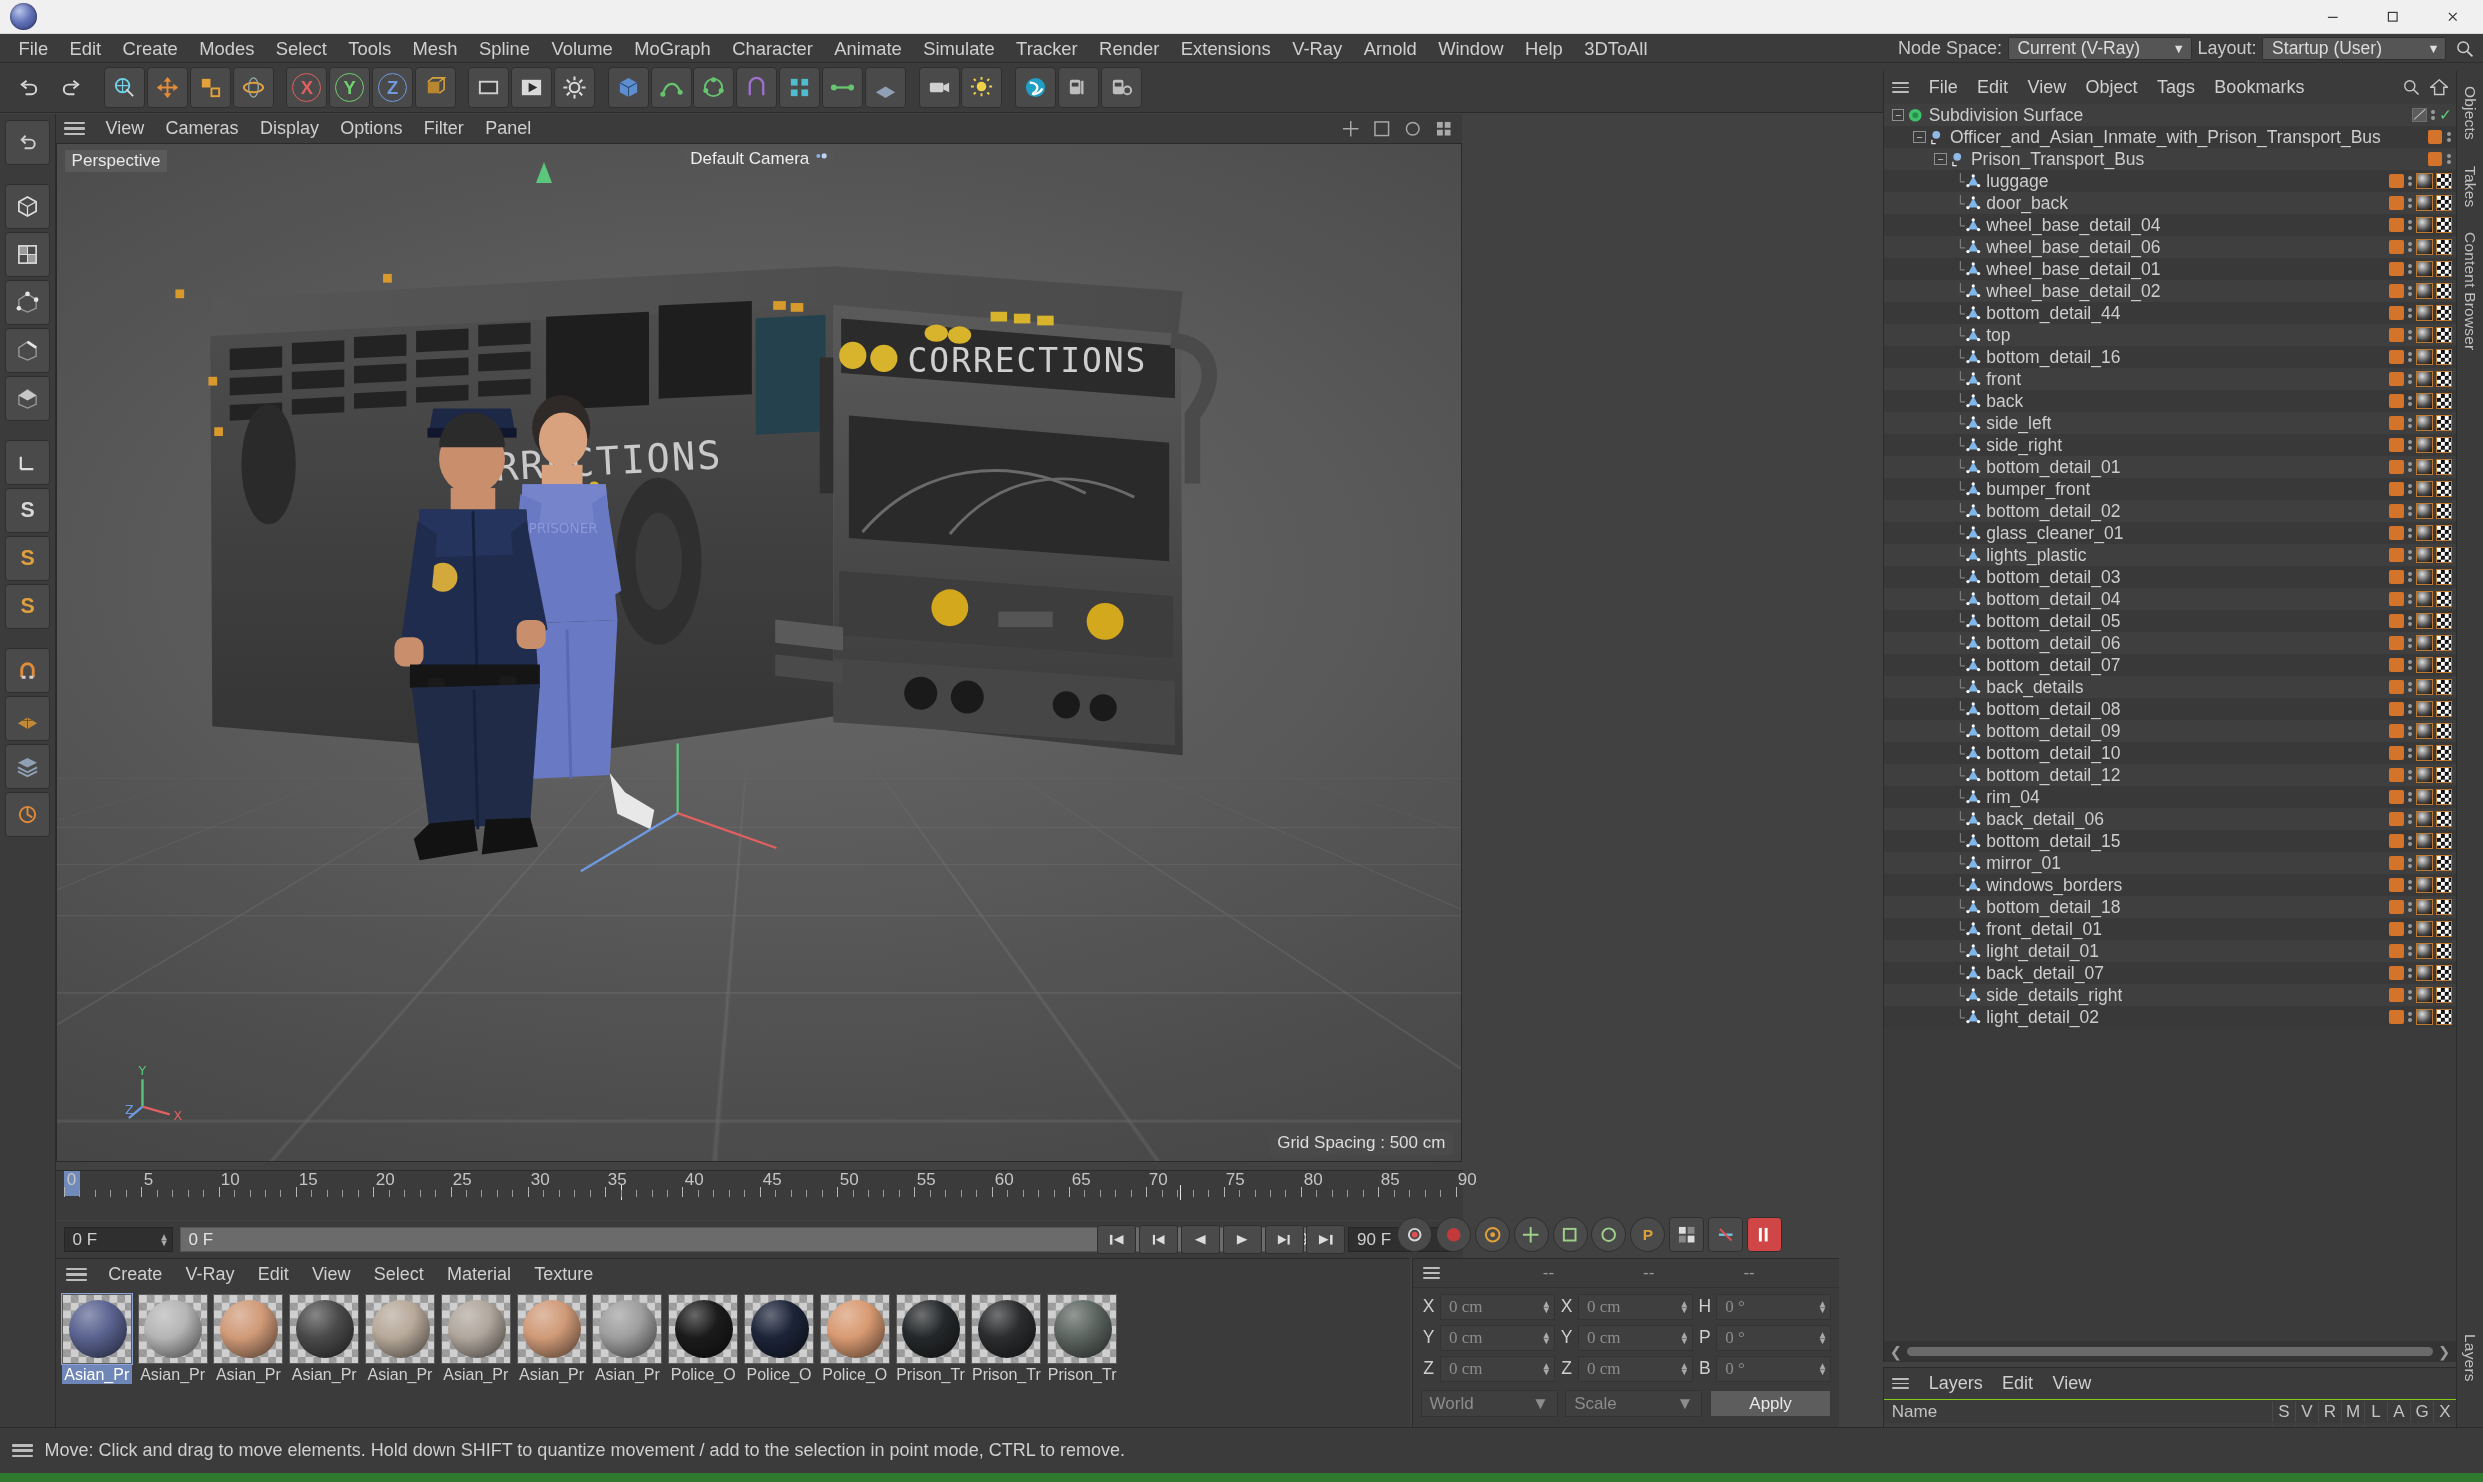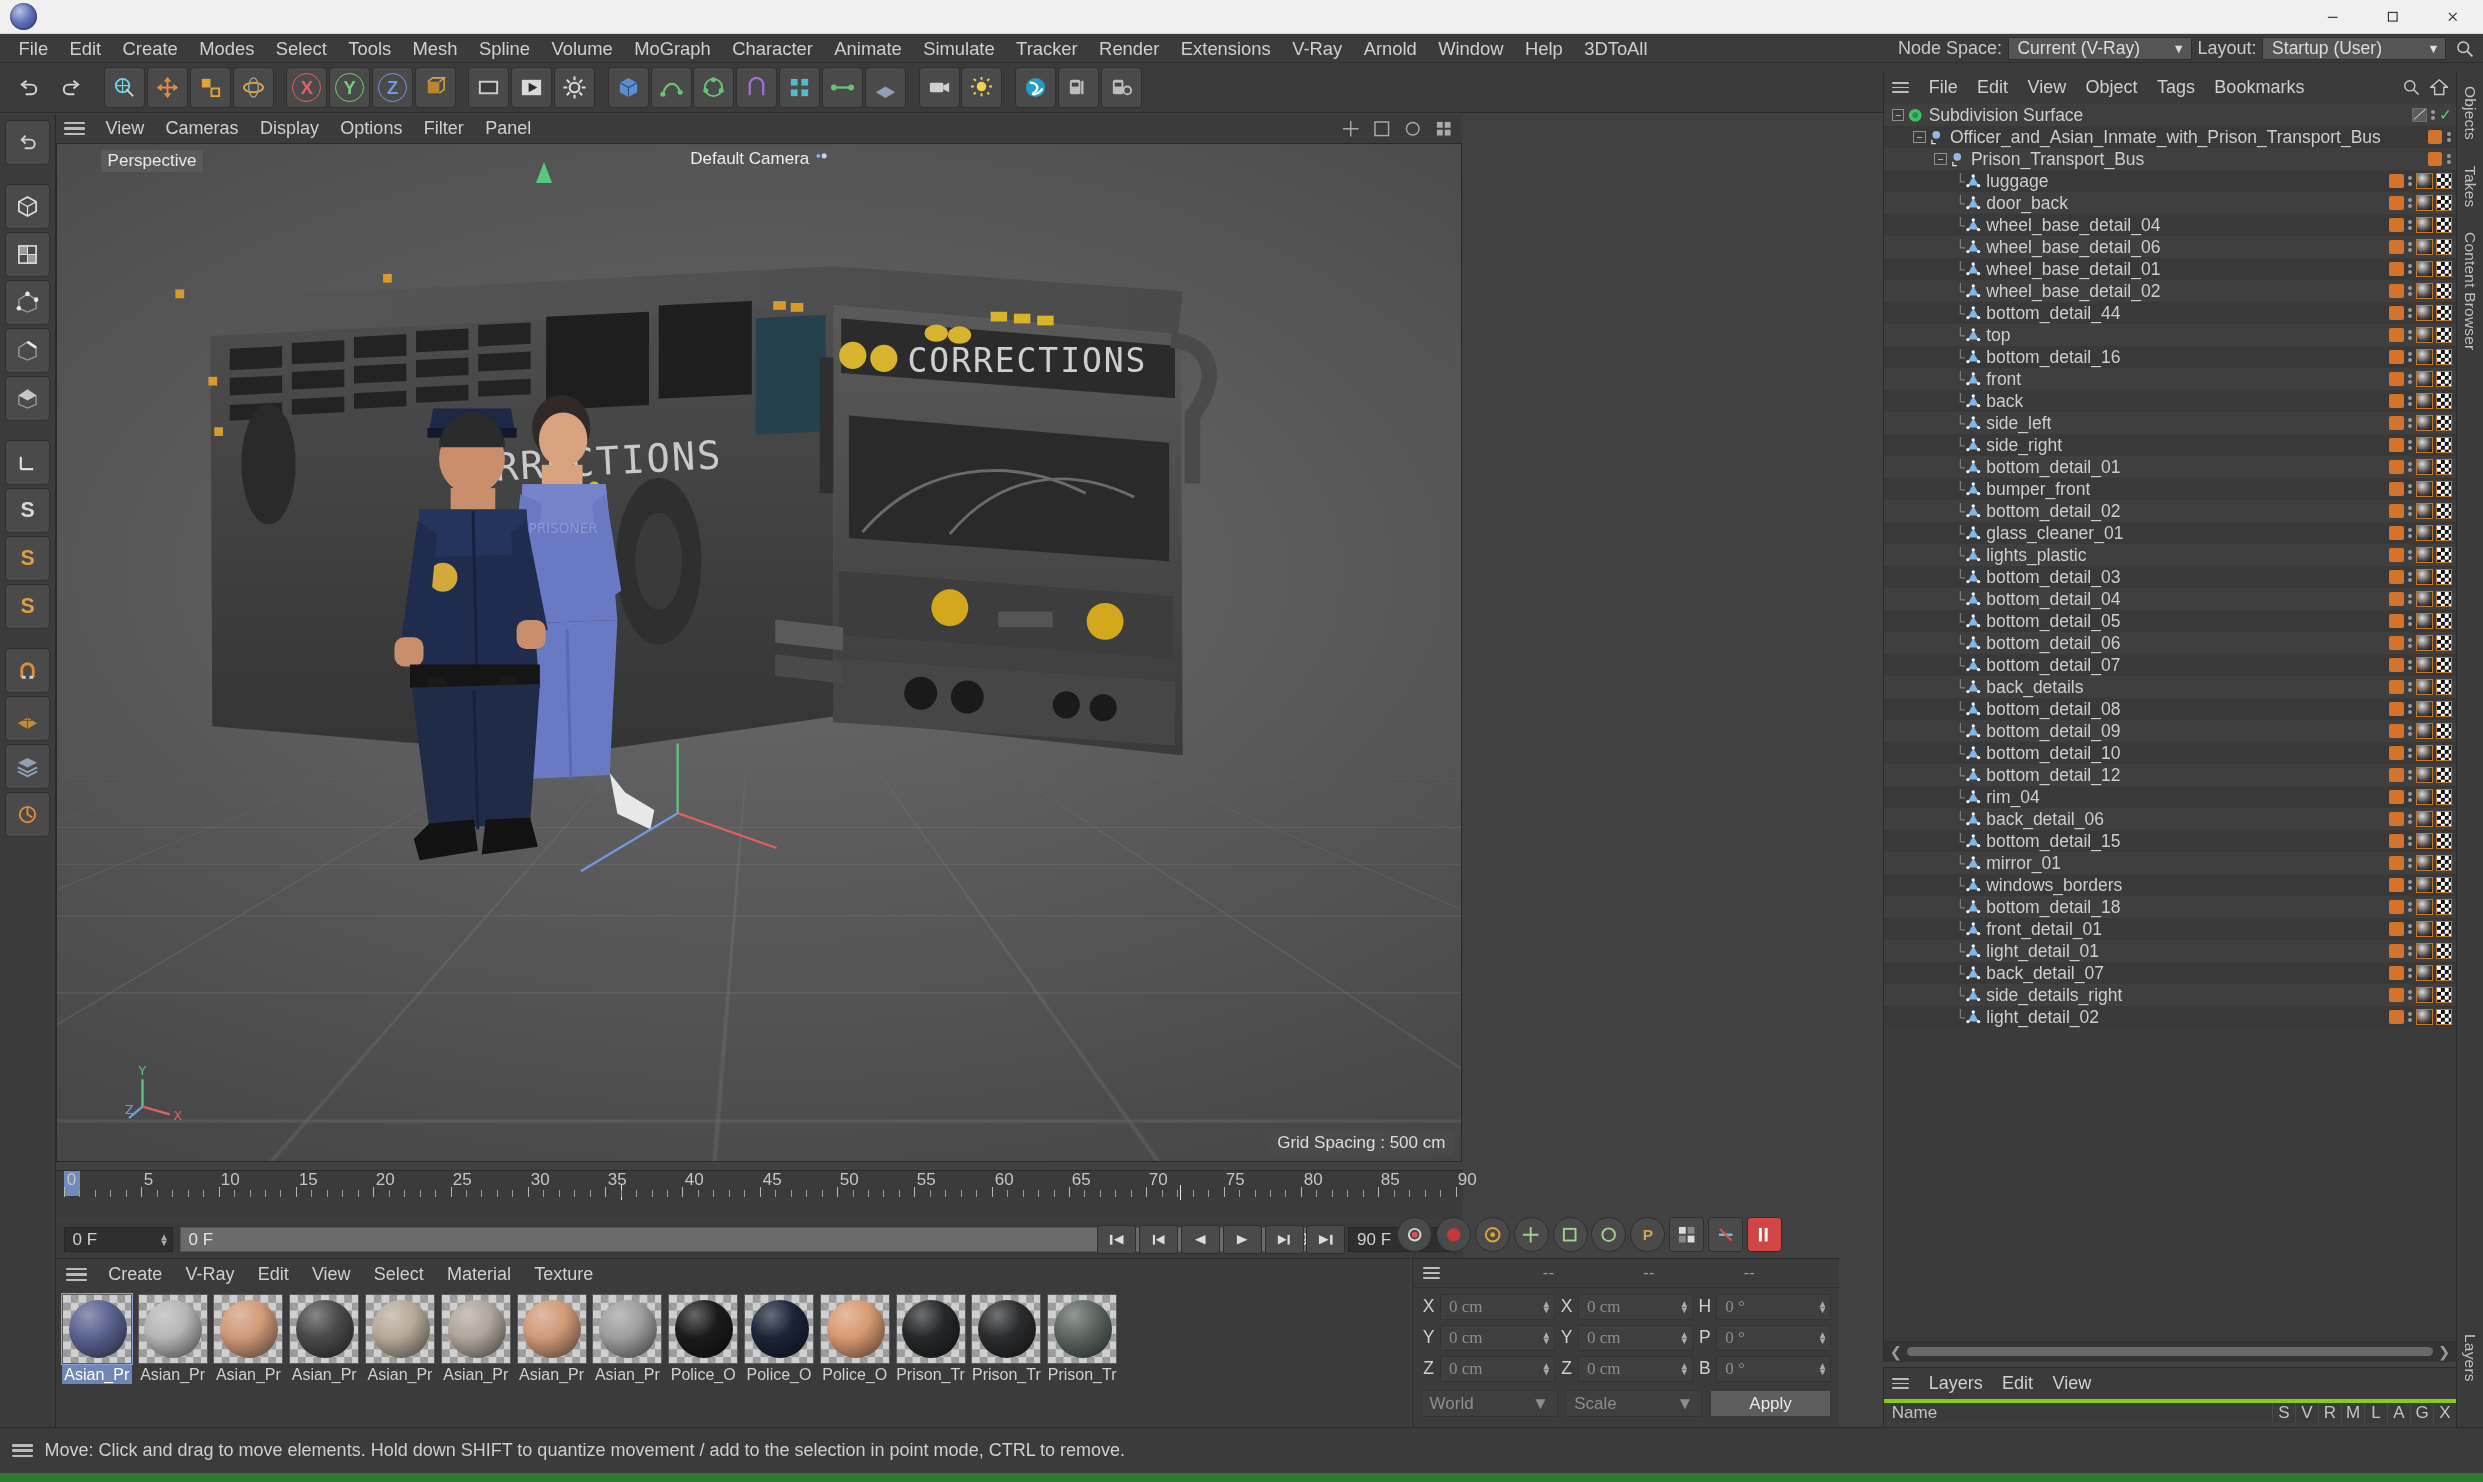--- a/index.html
+++ b/index.html
@@ -74,21 +74,21 @@
      background:#3b3b3b; gap:0; position:relative;}
   .vp-menu .menu-item{ font-size:18px; padding:0 10.7px;}
   .vp-menu-right{ position:absolute; right:9.7px; display:flex; gap:13.6px; align-items:center; }
   .vpm-ico{ width:17.5px;height:17.5px; opacity:.85;}
   .viewport{ position:relative; flex:1; overflow:hidden;
     background:
       radial-gradient(ellipse 120% 90% at 50% 42%, #6a6a6a 0%, #5a5a5a 34%, #4a4a4a 66%, #3d3d3d 100%);
     border:1px solid #2a2a2a;
   }
   .vp-label{ position:absolute; left:7.8px; top:5.8px; background:#5a5a5a; color:#e8e8e8;
-    padding:1px 6.8px; font-size:17px;margin-left:36px; }
+    padding:1px 6.8px; font-size:17px; }
   .cam-label{ position:absolute; left:50%; transform:translateX(-50%); top:3.9px;
     background:#555; padding:1px 7.8px; font-size:17px; color:#eee; display:flex; gap:4.9px; align-items:center;}
   .grid-label{ position:absolute; right:7.8px; bottom:5.8px; background:#4a4a4a; color:#ddd;
     padding:1.9px 7.8px; font-size:17px;}
   
   .floor{ position:absolute; inset:0; opacity:.18;
     background-image:
       linear-gradient(to right, rgba(255,255,255,.5) 1px, transparent 1px),
       linear-gradient(to bottom, rgba(255,255,255,.5) 1px, transparent 1px);
     background-size:115px 70px;
@@ -198,21 +198,21 @@
   .check{ color:#5fd07a; font-size:15.5px; }
   .hscroll{ height:21.3px; background:#343434; display:flex; align-items:center; padding:0 5.8px; gap:4.9px;}
   .hscroll .bar{ flex:1; height:9.7px; background:#6a6a6a; border-radius:4.9px;}
   .hscroll .ar{ color:#9a9a9a; font-size:14.6px;}
 
   
   .laymgr{ position:absolute; right:27px; top:1367px; width:573px; bottom:56px;
      background:#3b3b3b; border-top:1px solid #2b2b2b; border-left:1px solid #2b2b2b;}
   .lm-menu{ height:31px; display:flex; align-items:center; padding-left:7.8px;}
   .lm-menu .menu-item{ font-size:18px; padding:0 9.7px;}
-  .lm-hdr{ height:24px; display:flex; align-items:center; border-top:4px solid #84cc16;
+  .lm-hdr{ height:24px; display:flex; align-items:center; border-top:1px solid #84cc16;
      font-size:17px; color:#c2c2c2; }
   .lm-hdr .nm{ flex:1; padding-left:7.8px;}
   .lm-col{ width:23px; text-align:center; border-left:1px solid #4a4a4a;}
   .lm-row{ height:25px; display:flex; align-items:center; background:#3f3f3f;
      font-size:17.5px; color:#e0912f;}
   .lm-sw{ width:15.5px;height:15.5px;background:#d4732a;margin:0 6.8px 0 21.3px;}
 
   
   .vtabs{ position:absolute; right:0; top:71px; width:27px; bottom:56px; background:#3b3b3b;
      border-left:1px solid #2b2b2b; display:flex; flex-direction:column; align-items:center; gap:13.6px; padding-top:9.7px;}

